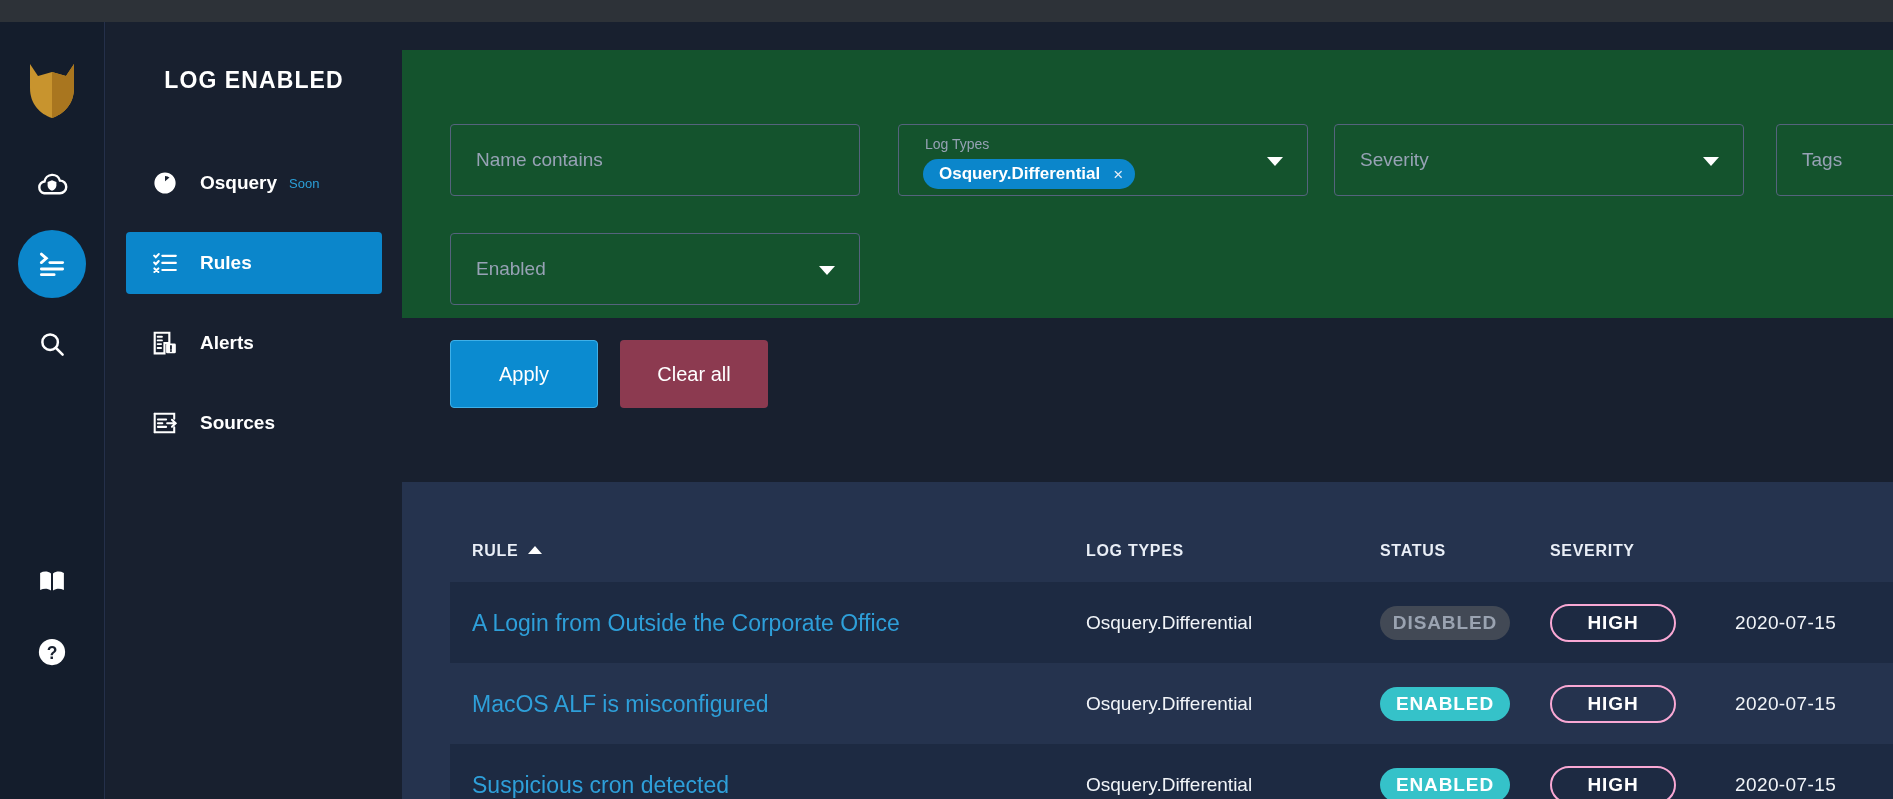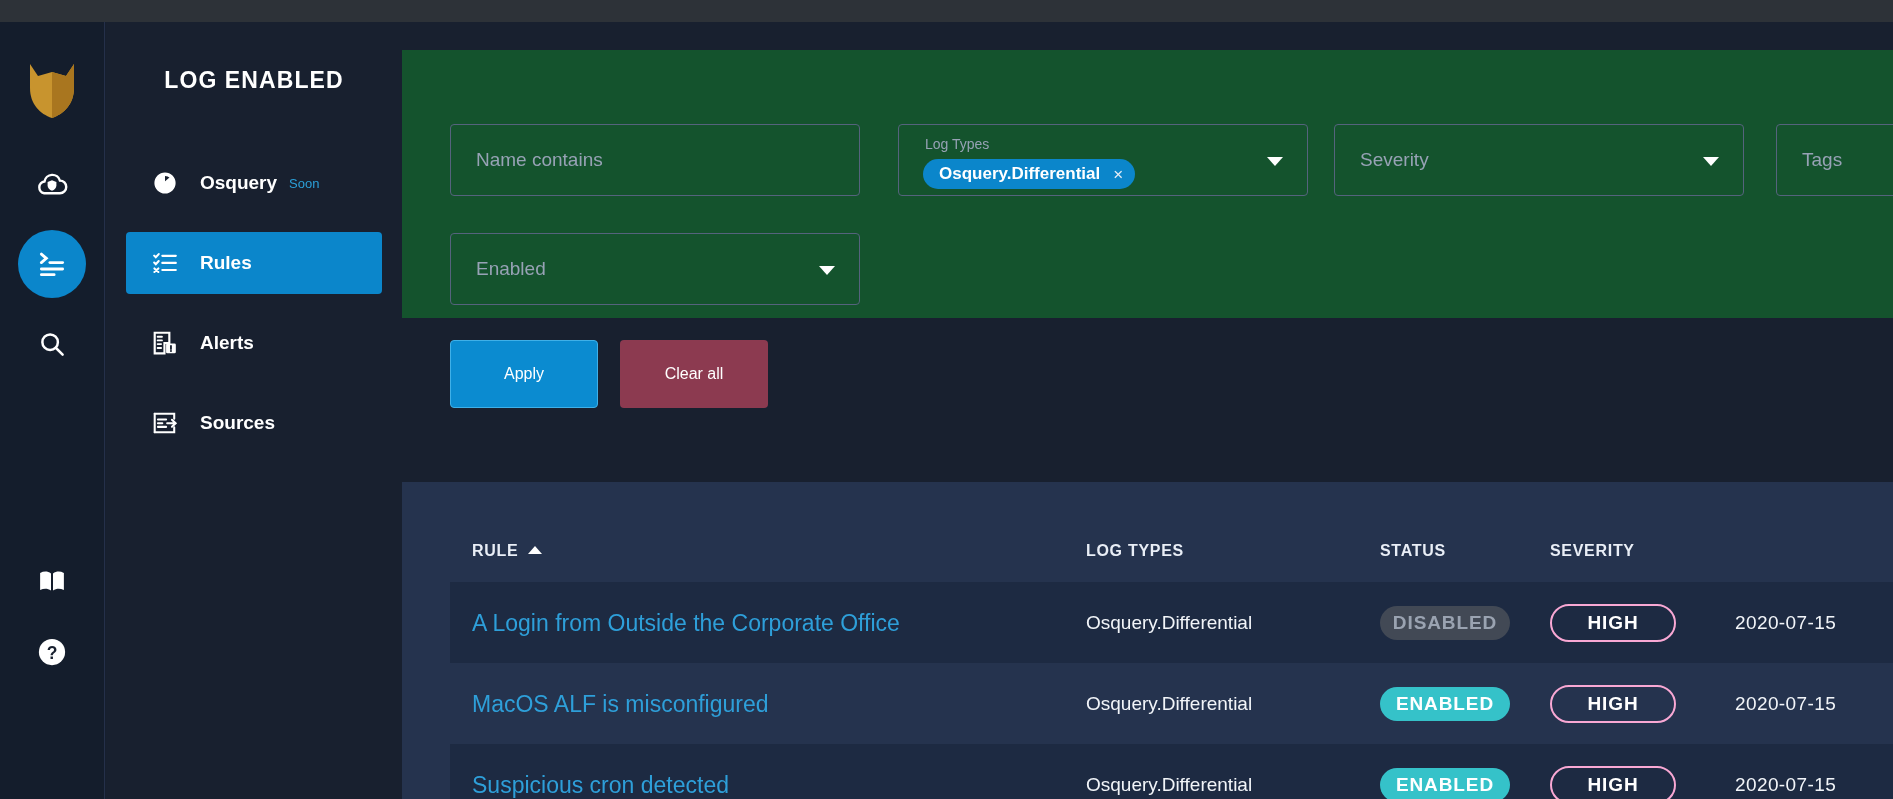--- a/index.html
+++ b/index.html
@@ -146,21 +146,21 @@
     margin-right: 3px;
     line-height: 1;
     cursor: pointer;
   }
 
   .btn {
     position: absolute;
     border-radius: 4px;
     display: flex; align-items: center; justify-content: center;
     color: #ffffff;
-    font-size: 16px;
+    font-size: 20px;
     cursor: pointer;
   }
   .btn-apply  { background: #0b8bd0; border: 1px solid #3fb0e8; }
   .btn-clear  { background: #8c3a50; }
 
   
   .table-card {
     position: absolute; left: 0; top: 460px;
     width: 1491px; height: 339px;
     background: #25334e;

